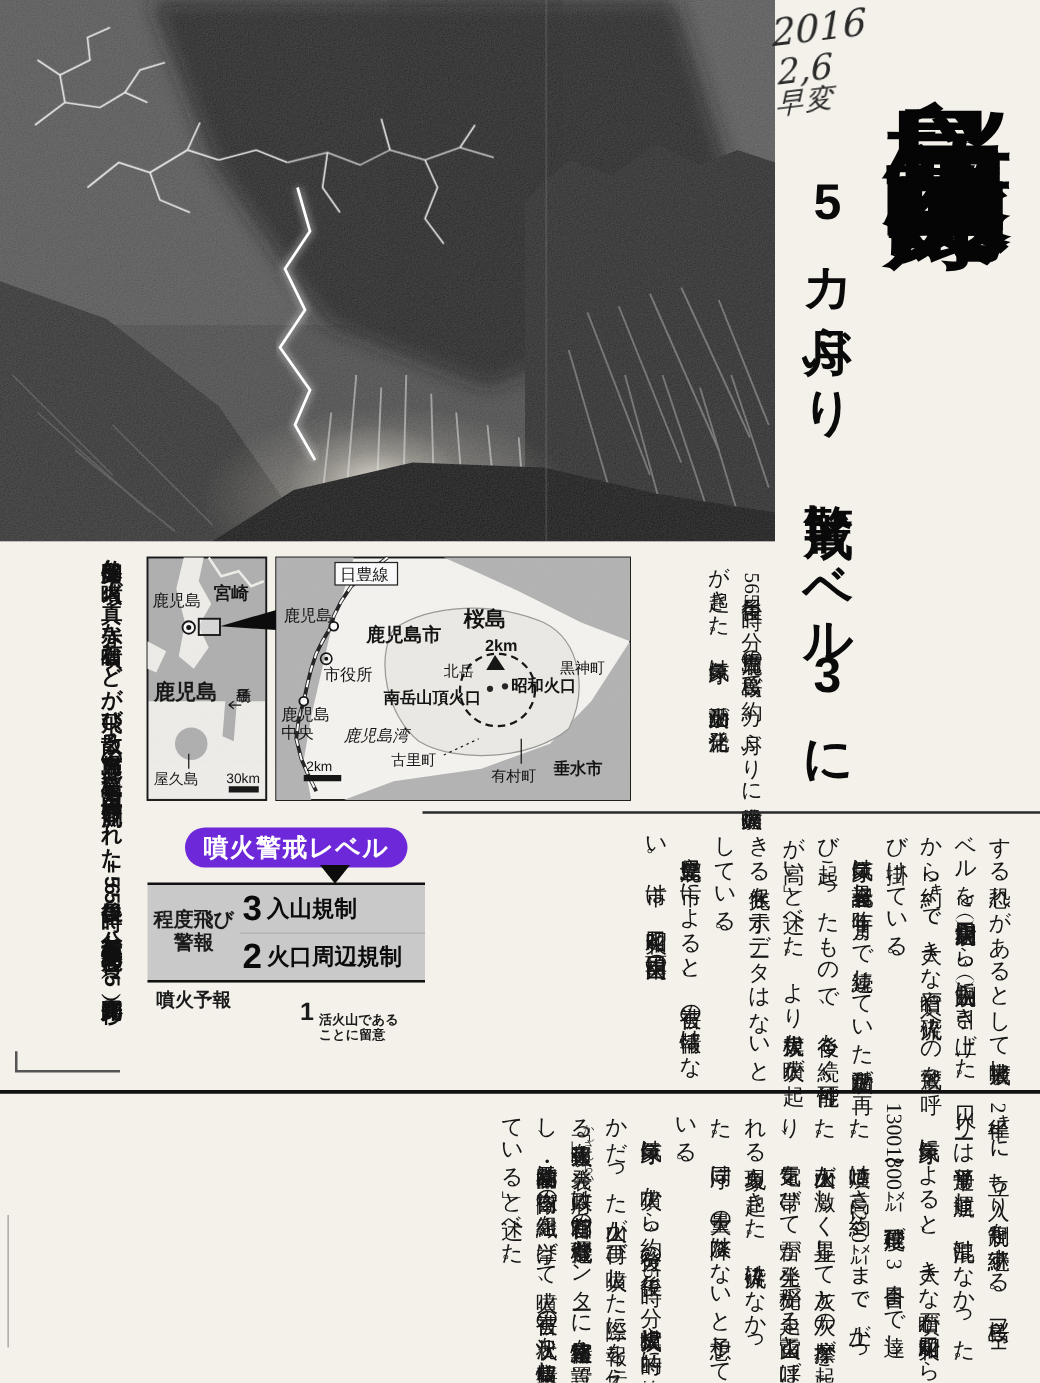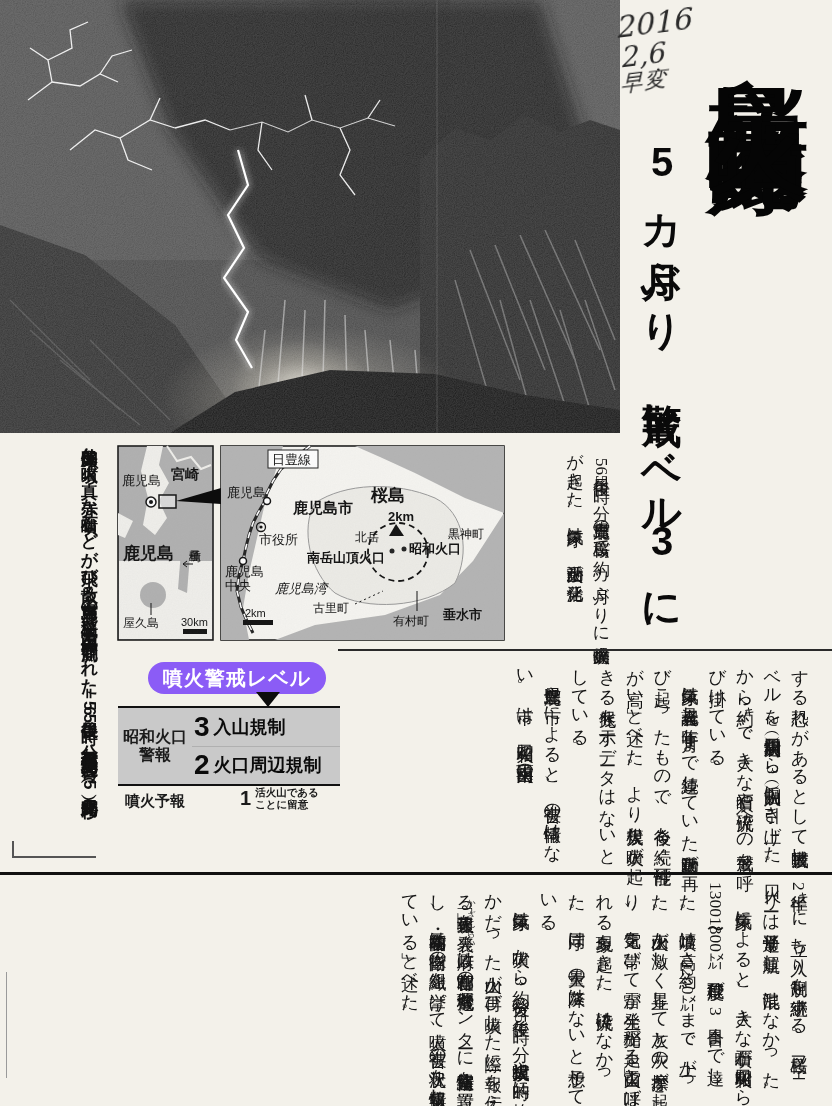--- a/index.html
+++ b/index.html
@@ -31,21 +31,21 @@
   .furigana{left:464px;top:893px;writing-mode:vertical-rl;font-size:9px;color:#333;
     font-family:"Liberation Sans",sans-serif;}
   
   .ruleA{left:338px;top:649px;width:494px;height:2px;background:#2a2a2a;}
   .ruleB{left:0;top:872px;width:832px;height:3px;background:#111;}
   .caption-underline{left:12px;top:856px;width:84px;height:2px;background:#555;}
   .caption-corner{left:12px;top:841px;width:2px;height:16px;background:#555;}
   .end-rule{left:6px;top:972px;width:1px;height:106px;background:#9a9a9a;}
   
   .alert-panel{left:118px;top:660px;width:222px;height:212px;}
-  .alert-pill{position:absolute;left:30px;top:2px;width:178px;height:32px;background:#8b5cf6;
+  .alert-pill{position:absolute;left:30px;top:2px;width:178px;height:32px;background:#6d28d9;
     border-radius:17px;color:#fff;font-size:20px;font-weight:800;letter-spacing:1px;
     display:flex;align-items:center;justify-content:center;}
   .alert-pointer{position:absolute;left:138px;top:32px;width:0;height:0;
     border-left:12px solid transparent;border-right:12px solid transparent;border-top:15px solid #0c0c0c;z-index:3;}
   .alert-table{position:absolute;left:0;top:46px;width:222px;border-top:2.5px solid #111;}
   .agroup{display:flex;align-items:stretch;}
   .alabel{width:74px;display:flex;align-items:center;justify-content:center;text-align:center;
     font-weight:800;font-size:16px;line-height:1.15;}
   .arows{flex:1;display:flex;flex-direction:column;}
   .arow{display:flex;align-items:center;}
@@ -57,21 +57,21 @@
   .g1 .lvl{font-size:30px;color:#fff;text-shadow:1px 1px 0 #333;}
   .g1 .act{font-size:19px;color:#fff;text-shadow:1px 1px 0 #333;}
   .g2{background:#c9c9c9;height:76px;border-bottom:2.5px solid #111;}
   .g2 .arow{height:38px;}
   .g2 .arow:first-child{border-bottom:1px solid #b0b0b0;}
   .g2 .lvl{font-size:28px;color:#0b0b0b;}
   .g2 .act{font-size:18px;color:#0b0b0b;}
   .g3{height:30px;gap:46px;}
   .g3 .alabel{font-size:15px;}
   .g3 .lvl{font-size:20px;}
-  .g3 .act{font-size:10.5px;line-height:1.15;width:70px;font-weight:700;}
+  .g3 .act{font-size:10.5px;line-height:1.15;width:70px;font-weight:700;margin-top:24px;}
   
   .mapfig{left:115px;top:443px;width:390px;height:200px;}
   .mapfig text{font-family:"Liberation Sans",sans-serif;fill:#101010;}
   .m-bold{font-weight:bold;}
   .m-it{font-family:"Liberation Serif",serif;font-style:italic;}
 </style>
 </head>
 <body>
 
 <div class="abs photo">
@@ -266,21 +266,21 @@
 <span class="abs furigana">かざんらい</span>
 <div class="abs end-rule"></div>
 
 <div class="abs alert-panel">
   <div class="alert-pill">
     <span>噴火警戒レベル</span>
   </div>
   <div class="alert-pointer"></div>
   <div class="alert-table">
     <div class="agroup g2">
-      <div class="alabel">昭和火口 警報</div>
+      <div class="alabel">程度飛び 警報</div>
       <div class="arows">
         <div class="arow">
           <span class="lvl">3</span>
           <span class="act">入山規制</span>
         </div>
         <div class="arow">
           <span class="lvl">2</span>
           <span class="act">火口周辺規制</span>
         </div>
       </div>

